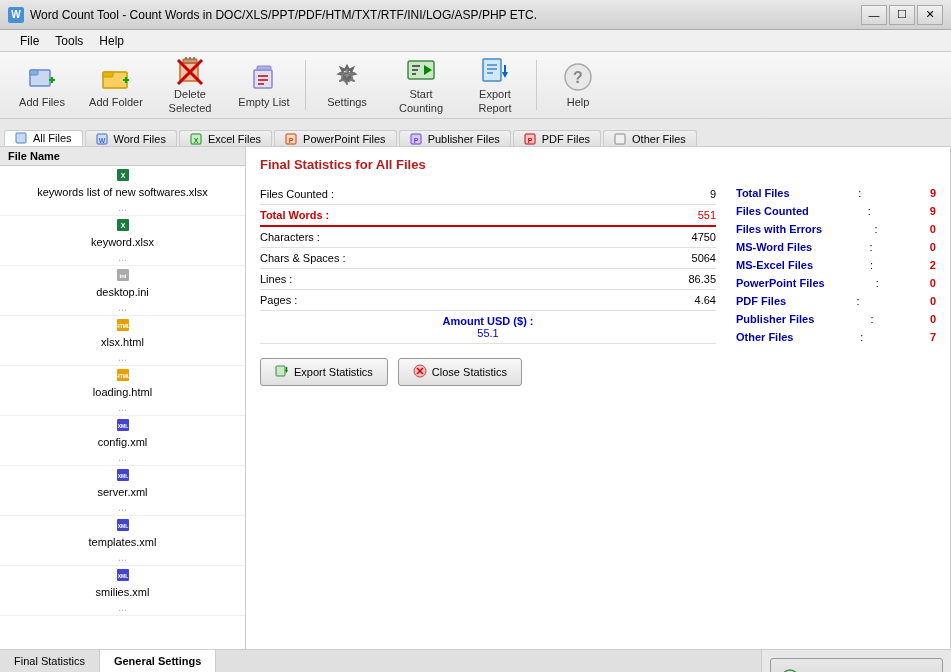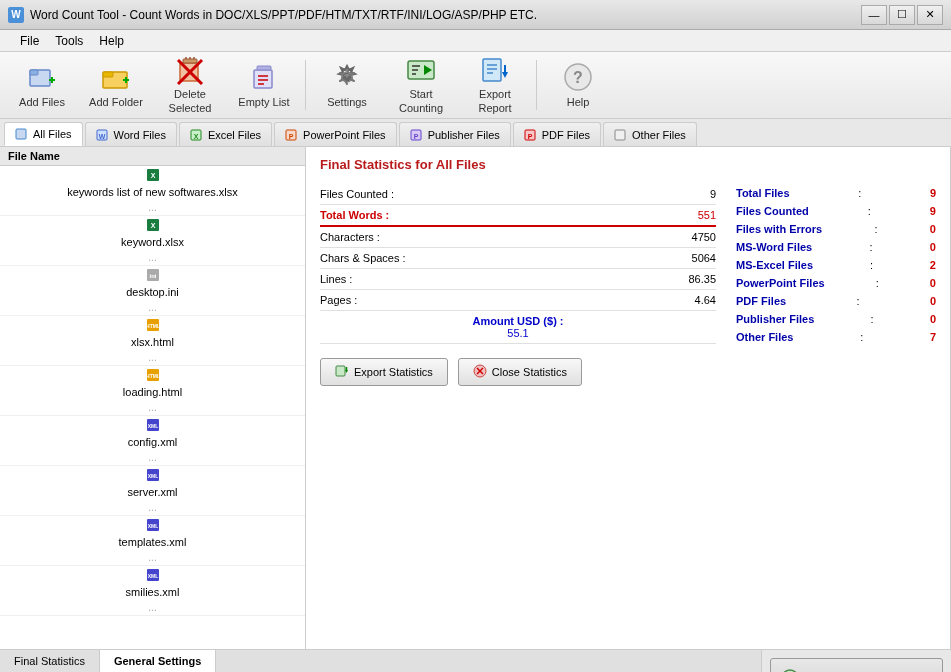--- a/index.html
+++ b/index.html
@@ -18,29 +18,29 @@
 
     
     .toolbar { background: linear-gradient(to bottom, #f8f8f8, #e8e8e8); border-bottom: 1px solid #ccc; display: flex; align-items: center; padding: 4px 6px; gap: 2px; }
     .toolbar-btn { display: flex; flex-direction: column; align-items: center; justify-content: center; width: 72px; height: 58px; border: 1px solid transparent; background: transparent; cursor: pointer; padding: 4px; border-radius: 3px; }
     .toolbar-btn .tb-icon { width: 32px; height: 32px; margin-bottom: 3px; display: flex; align-items: center; justify-content: center; }
     .toolbar-btn .tb-label { font-size: 11px; color: #333; text-align: center; line-height: 1.2; }
     .toolbar-sep { width: 1px; height: 50px; background: #ccc; margin: 0 3px; }
 
     
     .tabs-bar { background: #e8e8e8; border-bottom: 1px solid #ccc; display: flex; align-items: flex-end; padding: 0 0 0 4px; height: 28px; }
-    .tab { display: flex; align-items: center; padding: 4px 10px; border: 1px solid #ccc; border-bottom: none; background: linear-gradient(to bottom, #f0f0f0, #e0e0e0); cursor: pointer; font-size: 11px; margin-right: 2px; border-radius: 3px 3px 0 0; height: 24px; gap: 4px; }
+    .tab { display: flex; align-items: center; padding: 4px 10px; border: 1px solid #ccc; border-bottom: none; background: linear-gradient(to bottom, #f0f0f0, #e0e0e0); cursor: pointer; font-size: 11px; margin-right: 2px; border-radius: 3px 3px 0 0; height: 16px; gap: 4px; }
     .tab.active { background: #fff; border-bottom: 1px solid #fff; z-index: 1; }
     .tab-icon { width: 14px; height: 14px; display: flex; align-items: center; justify-content: center; font-size: 10px; }
 
     
     .main-content { display: flex; height: calc(672px - 30px - 22px - 66px - 28px - 24px); }
 
     
-    .file-list-panel { width: 306px; border-right: 1px solid #ccc; background: #fff; overflow-y: auto; }
+    .file-list-panel { width: 246px; border-right: 1px solid #ccc; background: #fff; overflow-y: auto; }
     .file-list-header { background: #e8e8e8; border-bottom: 1px solid #ccc; padding: 3px 8px; font-size: 11px; font-weight: bold; }
     .file-item { display: flex; align-items: center; padding: 2px 8px; gap: 4px; cursor: pointer; border-bottom: 1px solid #f0f0f0; flex-direction: column; }
     .file-icon { width: 14px; height: 14px; display: flex; align-items: center; justify-content: center; font-size: 10px; flex-shrink: 0; }
     .file-name { font-size: 11px; flex: 1; }
     .file-dots { color: #aaa; font-size: 10px; }
 
     
     .stats-panel { flex: 1; padding: 10px 14px; background: #fff; overflow-y: auto; border-right: 1px solid #ccc; }
     .stats-title { font-size: 13px; font-weight: bold; color: #b91c1c; margin-bottom: 12px; }
     .stats-grid { display: flex; gap: 20px; }

